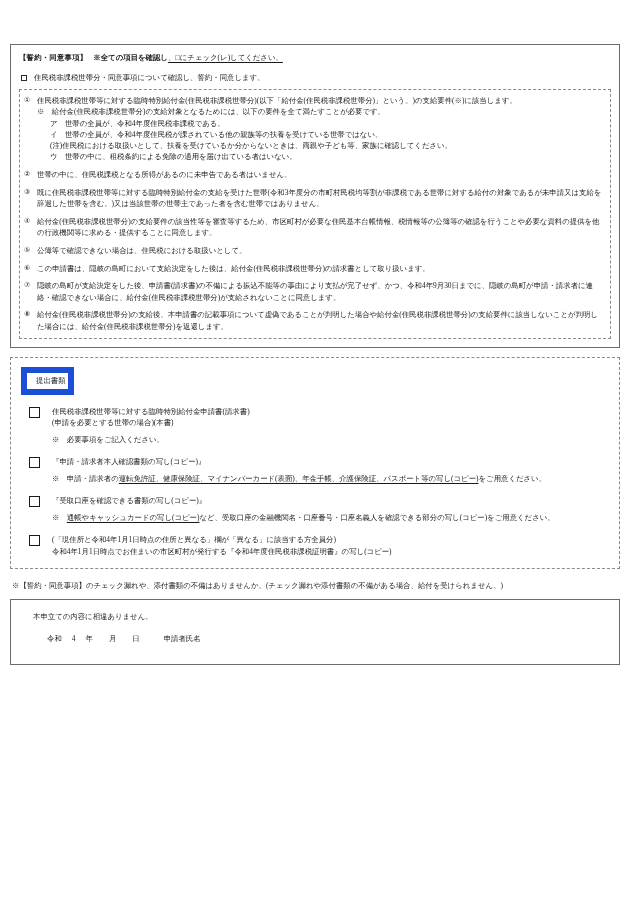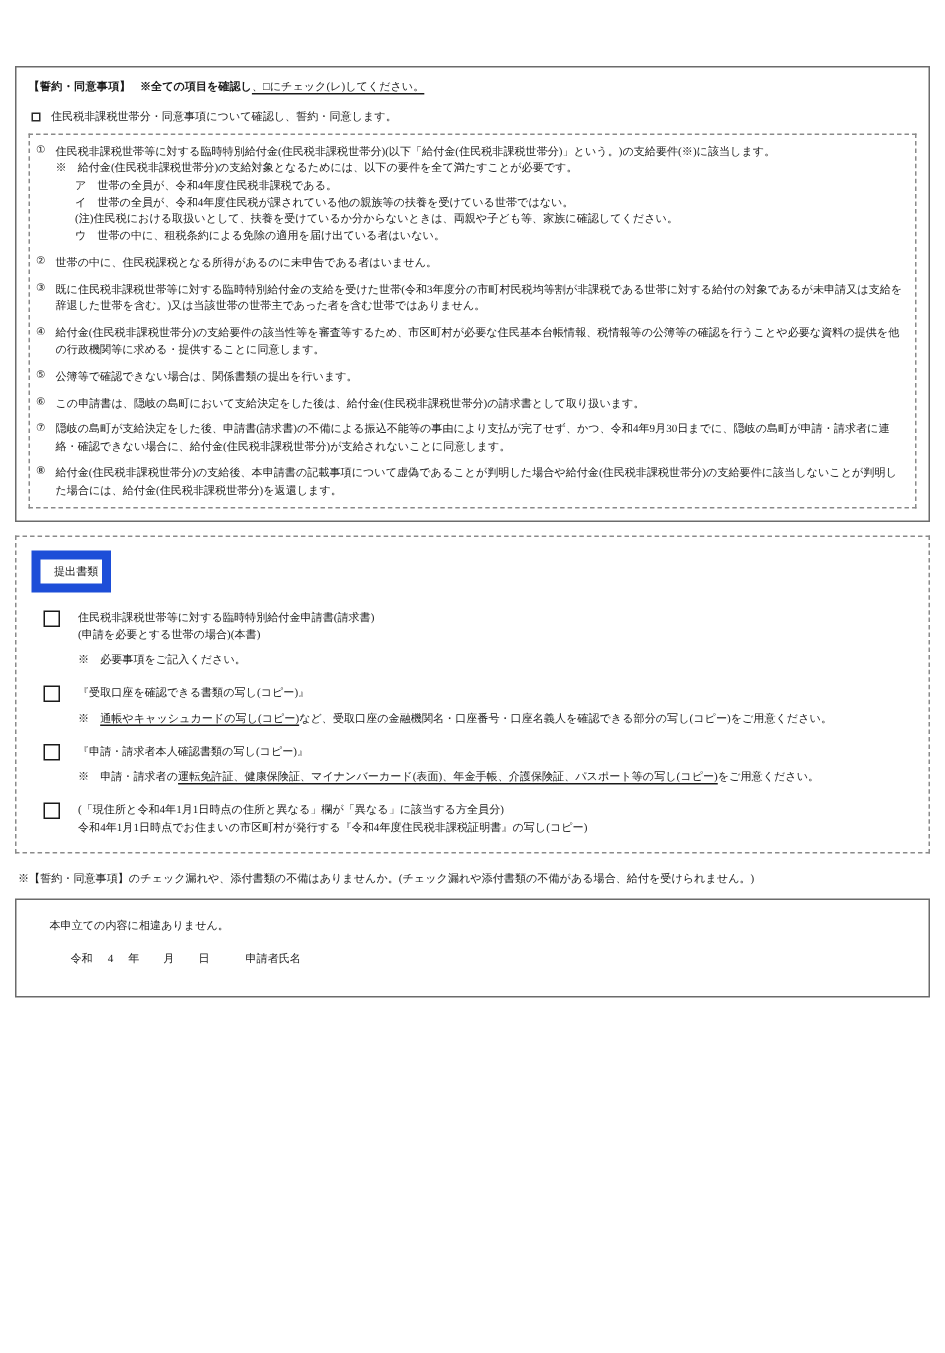--- a/index.html
+++ b/index.html
@@ -187,21 +187,21 @@
       <div class="item">
         <div class="item-num">④</div>
         <div class="item-body">
           <div>給付金(住民税非課税世帯分)の支給要件の該当性等を審査等するため、市区町村が必要な住民基本台帳情報、税情報等の公簿等の確認を行うことや必要な資料の提供を他の行政機関等に求める・提供することに同意します。</div>
         </div>
       </div>
 
       <div class="item">
         <div class="item-num">⑤</div>
         <div class="item-body">
-          <div>公簿等で確認できない場合は、関係書類の提出を行います。</div>
+          <div>公簿等で確認できない場合は、住民税における取扱いとして。</div>
         </div>
       </div>
 
       <div class="item">
         <div class="item-num">⑥</div>
         <div class="item-body">
           <div>この申請書は、隠岐の島町において支給決定をした後は、給付金(住民税非課税世帯分)の請求書として取り扱います。</div>
         </div>
       </div>
 
@@ -233,31 +233,31 @@
         <div>住民税非課税世帯等に対する臨時特別給付金申請書(請求書)</div>
         <div>(申請を必要とする世帯の場合)(本書)</div>
         <div class="doc-note">※　必要事項をご記入ください。</div>
       </div>
     </div>
 
     
     <div class="doc-row">
       <span class="cb-lg"></span>
       <div class="doc-body">
+        <div>『申請・請求者本人確認書類の写し(コピー)』</div>
+        <div class="doc-note note-hang"><span>※　申請・請求者の</span><span class="u-line">運転免許証、健康保険証、マイナンバーカード(表面)、年金手帳、介護保険証、パスポート等の写し(コピー)</span><span>をご用意ください。</span></div>
+      </div>
+    </div>
+
+    
+    <div class="doc-row">
+      <span class="cb-lg"></span>
+      <div class="doc-body">
         <div>『受取口座を確認できる書類の写し(コピー)』</div>
         <div class="doc-note note-hang"><span>※　</span><span class="u-line">通帳やキャッシュカードの写し(コピー)</span><span>など、受取口座の金融機関名・口座番号・口座名義人を確認できる部分の写し(コピー)をご用意ください。</span></div>
-      </div>
-    </div>
-
-    
-    <div class="doc-row">
-      <span class="cb-lg"></span>
-      <div class="doc-body">
-        <div>『申請・請求者本人確認書類の写し(コピー)』</div>
-        <div class="doc-note note-hang"><span>※　申請・請求者の</span><span class="u-line">運転免許証、健康保険証、マイナンバーカード(表面)、年金手帳、介護保険証、パスポート等の写し(コピー)</span><span>をご用意ください。</span></div>
       </div>
     </div>
 
     
     <div class="doc-row">
       <span class="cb-lg"></span>
       <div class="doc-body">
         <div>(「現住所と令和4年1月1日時点の住所と異なる」欄が「異なる」に該当する方全員分)</div>
         <div>令和4年1月1日時点でお住まいの市区町村が発行する『令和4年度住民税非課税証明書』の写し(コピー)</div>
       </div>

